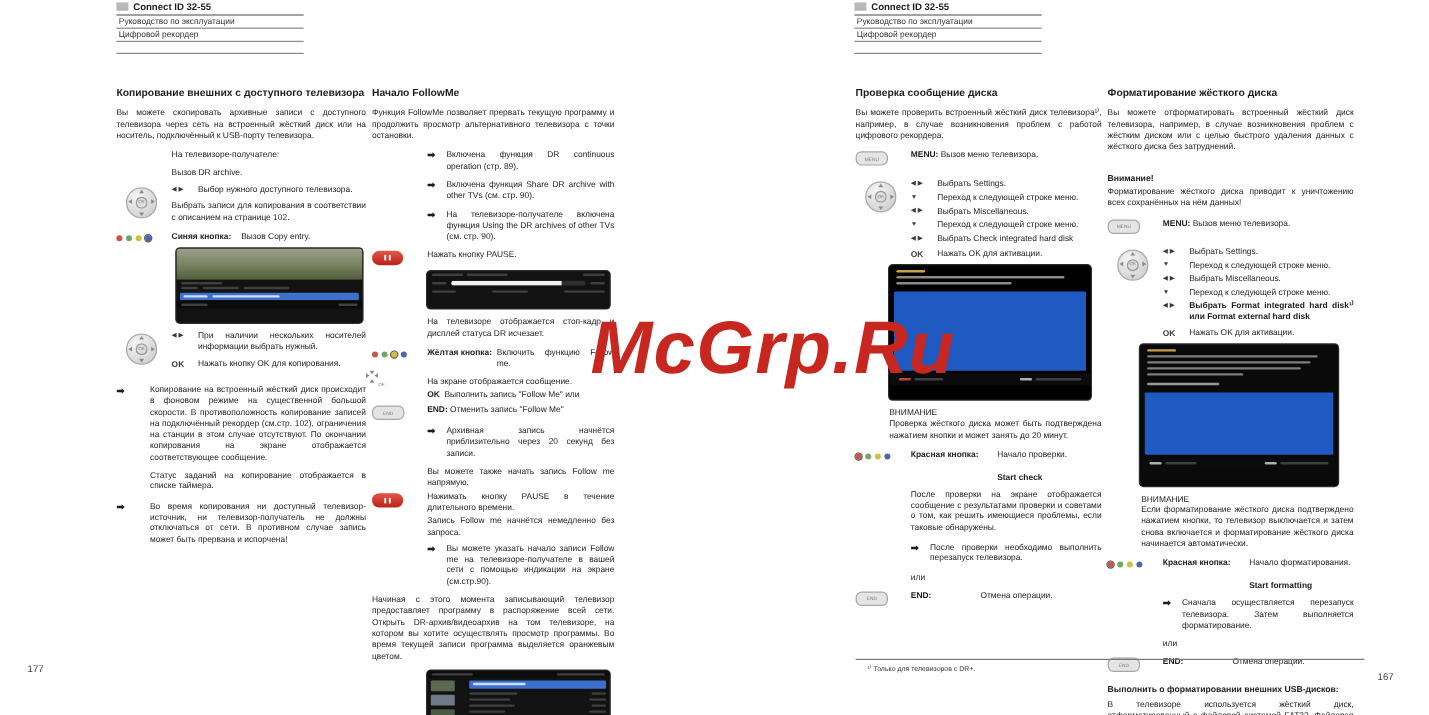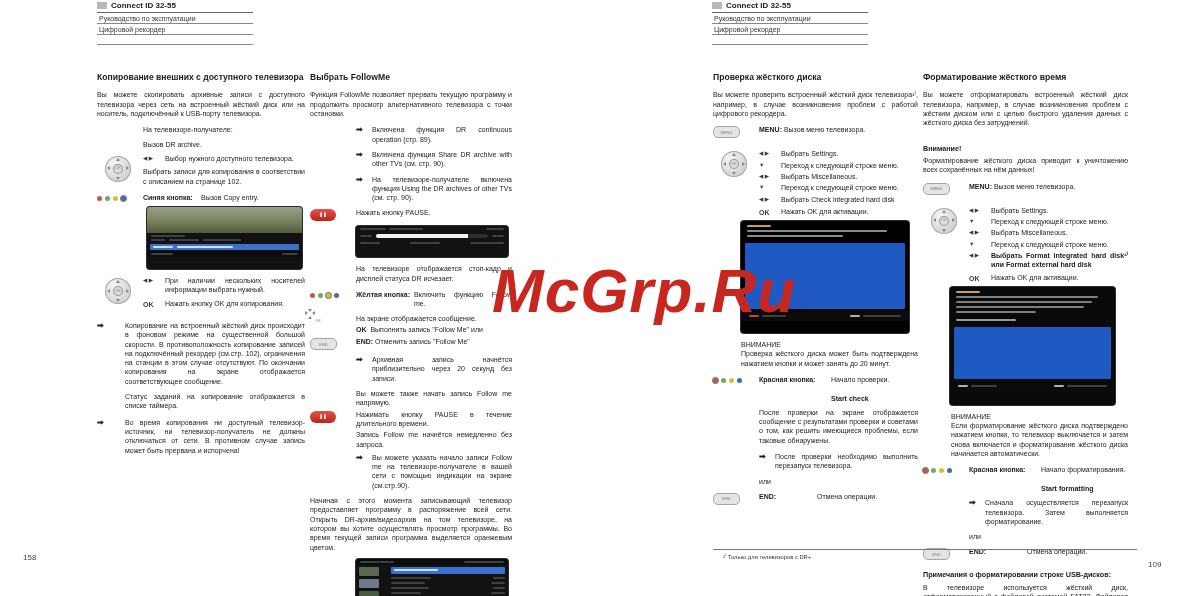--- a/index.html
+++ b/index.html
@@ -175,21 +175,21 @@
     <span class="tx">Копирование на встроенный жёсткий диск происходит в фоновом режиме на существенной большой скорости. В противоположность копирование записей на подключённый рекордер (см.стр. 102), ограничения на станции в этом случае отсутствуют. По окончании копирования на экране отображается соответствующее сообщение.</span>
   </div>
   <div class="p cont">Статус заданий на копирование отображается в списке таймера.</div>
   <div class="bullet">
     <span class="bga">➡</span>
     <span class="tx">Во время копирования ни доступный телевизор-источник, ни телевизор-получатель не должны отключаться от сети. В противном случае запись может быть прервана и испорчена!</span>
   </div>
 </div>
 
 <div class="col" style="left:310px;width:202px;">
-  <div class="h">Выбрать FollowMe</div>
+  <div class="h">Начало FollowMe</div>
   <div class="p">Функция FollowMe позволяет прервать текущую программу и продолжить просмотр альтернативного телевизора с точки остановки.</div>
 
   <div class="bullet indb">
     <span class="bga">➡</span>
     <span class="tx">Включена функция DR continuous operation (стр. 89).</span>
   </div>
   <div class="bullet indb">
     <span class="bga">➡</span>
     <span class="tx">Включена функция Share DR archive with other TVs (см. стр. 90).</span>
   </div>
@@ -314,21 +314,21 @@
           </span>
 
       </div>
     </div>
 
   </div>
 
 </div>
 
 <div class="col" style="left:713px;width:205px;">
-  <div class="h">Проверка жёсткого диска</div>
+  <div class="h">Проверка сообщение диска</div>
   <div class="p">Вы можете проверить встроенный жёсткий диск телевизора¹⁾, например, в случае возникновения проблем с работой цифрового рекордера.</div>
 
   <div class="row">
     <span class="ic">
         <span class="kpill">MENU</span>
       </span>
     <span class="tx" style="text-align:left"><span class="b">MENU</span><span class="b">:</span>&nbsp;<span>Вызов меню телевизора.</span></span>
   </div>
   <div style="height:6px"></div>
 
@@ -414,21 +414,21 @@
   <div class="row">
     <span class="ic">
         <span class="kpill">END</span>
       </span>
     <span class="lbl"><span class="b">END</span><span class="b">:</span></span>
     <span class="tx" style="text-align:left">Отмена операции.</span>
   </div>
 </div>
 
 <div class="col" style="left:923px;width:205px;">
-  <div class="h">Форматирование жёсткого время</div>
+  <div class="h">Форматирование жёсткого диска</div>
   <div class="p">Вы можете отформатировать встроенный жёсткий диск телевизора, например, в случае возникновения проблем с жёстким диском или с целью быстрого удаления данных с жёсткого диска без затруднений.</div>
   <div class="h2" style="margin-top:16px">Внимание!</div>
   <div class="p">Форматирование жёсткого диска приводит к уничтожению всех сохранённых на нём данных!</div>
 
   <div class="row">
     <span class="ic">
         <span class="kpill">MENU</span>
       </span>
     <span class="tx" style="text-align:left"><span class="b">MENU</span><span class="b">:</span>&nbsp;<span>Вызов меню телевизора.</span></span>
   </div>
@@ -515,21 +515,21 @@
   </div>
   <div class="orline">или</div>
   <div class="row">
     <span class="ic">
         <span class="kpill">END</span>
       </span>
     <span class="lbl"><span class="b">END</span><span class="b">:</span></span>
     <span class="tx" style="text-align:left">Отмена операции.</span>
   </div>
 
-  <div class="h2" style="border-bottom:0;margin-top:10px">Примечания о форматировании строке USB-дисков:</div>
+  <div class="h2" style="border-bottom:0;margin-top:10px">Выполнить о форматировании внешних USB-дисков:</div>
   <div class="p">В телевизоре используется жёсткий диск, отформатированный с файловой системой FAT32. Файловая система NTFS не поддерживается. Персональные компьютеры с операционной системой Microsoft Windows поддерживают жёсткие диски, отформатированные с файловой системой FAT32, объёмом до 32 гигабайт. Это автоматически накладывает ограничения на жёсткие диски, ёмкость которых превышает указанное значение.</div>
 </div>
 
 <div class="watermark" style="color: rgb(200, 39, 31);">McGrp.Ru</div>
 
 <div class="footnote">¹⁾ Только для телевизоров с DR+.</div>
-<div class="pageno" style="left:23px;top:553px;">158</div>
-<div class="pageno" style="left:1148px;top:560px;">109</div>
+<div class="pageno" style="left:23px;top:553px;">177</div>
+<div class="pageno" style="left:1148px;top:560px;">167</div>
 
 </body></html>

